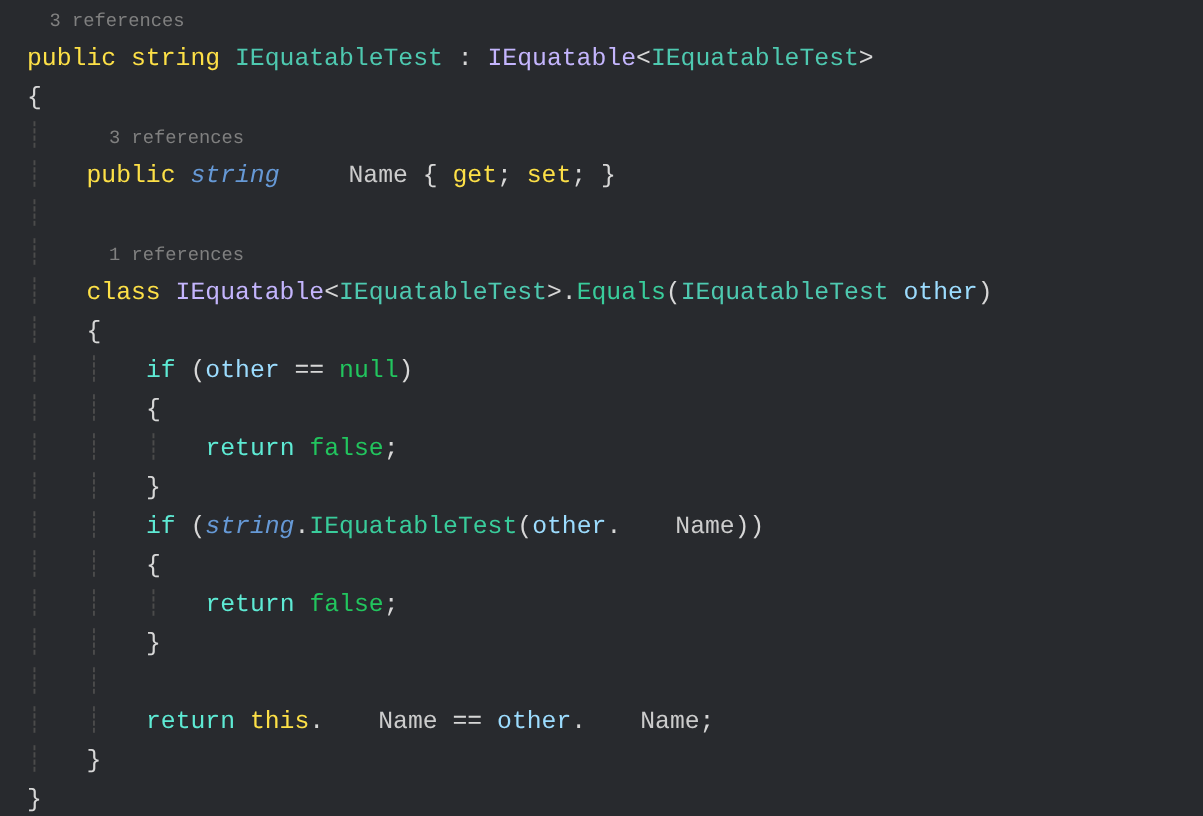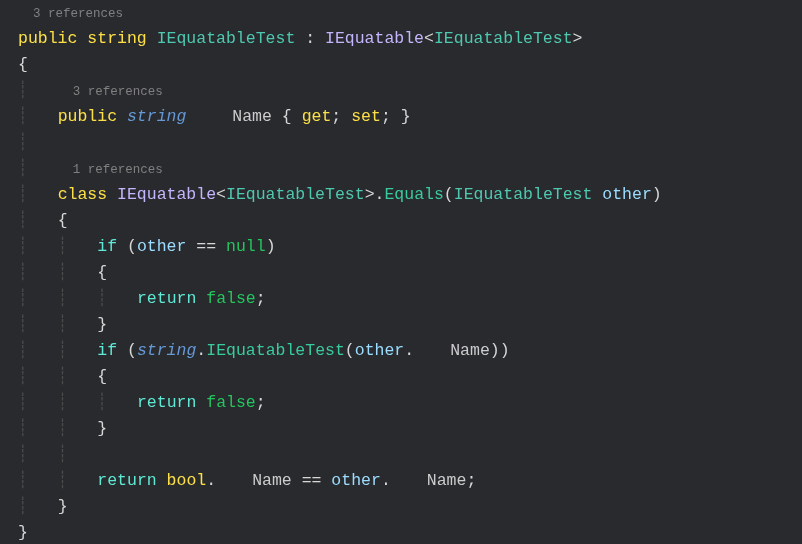--- a/index.html
+++ b/index.html
@@ -55,16 +55,16 @@
 <span class="guide">┊   </span><span class="brace">{</span>
 <span class="guide">┊   ┊   </span><span class="flow">if</span> <span class="punct">(</span><span class="var">other</span> <span class="op">==</span> <span class="null">null</span><span class="punct">)</span>
 <span class="guide">┊   ┊   </span><span class="brace">{</span>
 <span class="guide">┊   ┊   ┊   </span><span class="flow">return</span> <span class="null">false</span><span class="punct">;</span>
 <span class="guide">┊   ┊   </span><span class="brace">}</span>
 <span class="guide">┊   ┊   </span><span class="flow">if</span> <span class="punct">(</span><span class="ktype">string</span><span class="punct">.</span><span class="method">IEquatableTest</span><span class="punct">(</span><span class="var">other</span><span class="punct">.</span><span class="prop">Name</span><span class="punct">)</span><span class="punct">)</span>
 <span class="guide">┊   ┊   </span><span class="brace">{</span>
 <span class="guide">┊   ┊   ┊   </span><span class="flow">return</span> <span class="null">false</span><span class="punct">;</span>
 <span class="guide">┊   ┊   </span><span class="brace">}</span>
 <span class="guide">┊   ┊   </span>
-<span class="guide">┊   ┊   </span><span class="flow">return</span> <span class="kw">bool</span><span class="punct">.</span><span class="prop">Name</span> <span class="op">==</span> <span class="var">other</span><span class="punct">.</span><span class="prop">Name</span><span class="punct">;</span>
+<span class="guide">┊   ┊   </span><span class="flow">return</span> <span class="kw">this</span><span class="punct">.</span><span class="prop">Name</span> <span class="op">==</span> <span class="var">other</span><span class="punct">.</span><span class="prop">Name</span><span class="punct">;</span>
 <span class="guide">┊   </span><span class="brace">}</span>
 <span class="brace">}</span>
 </pre>
 
 </body></html>

